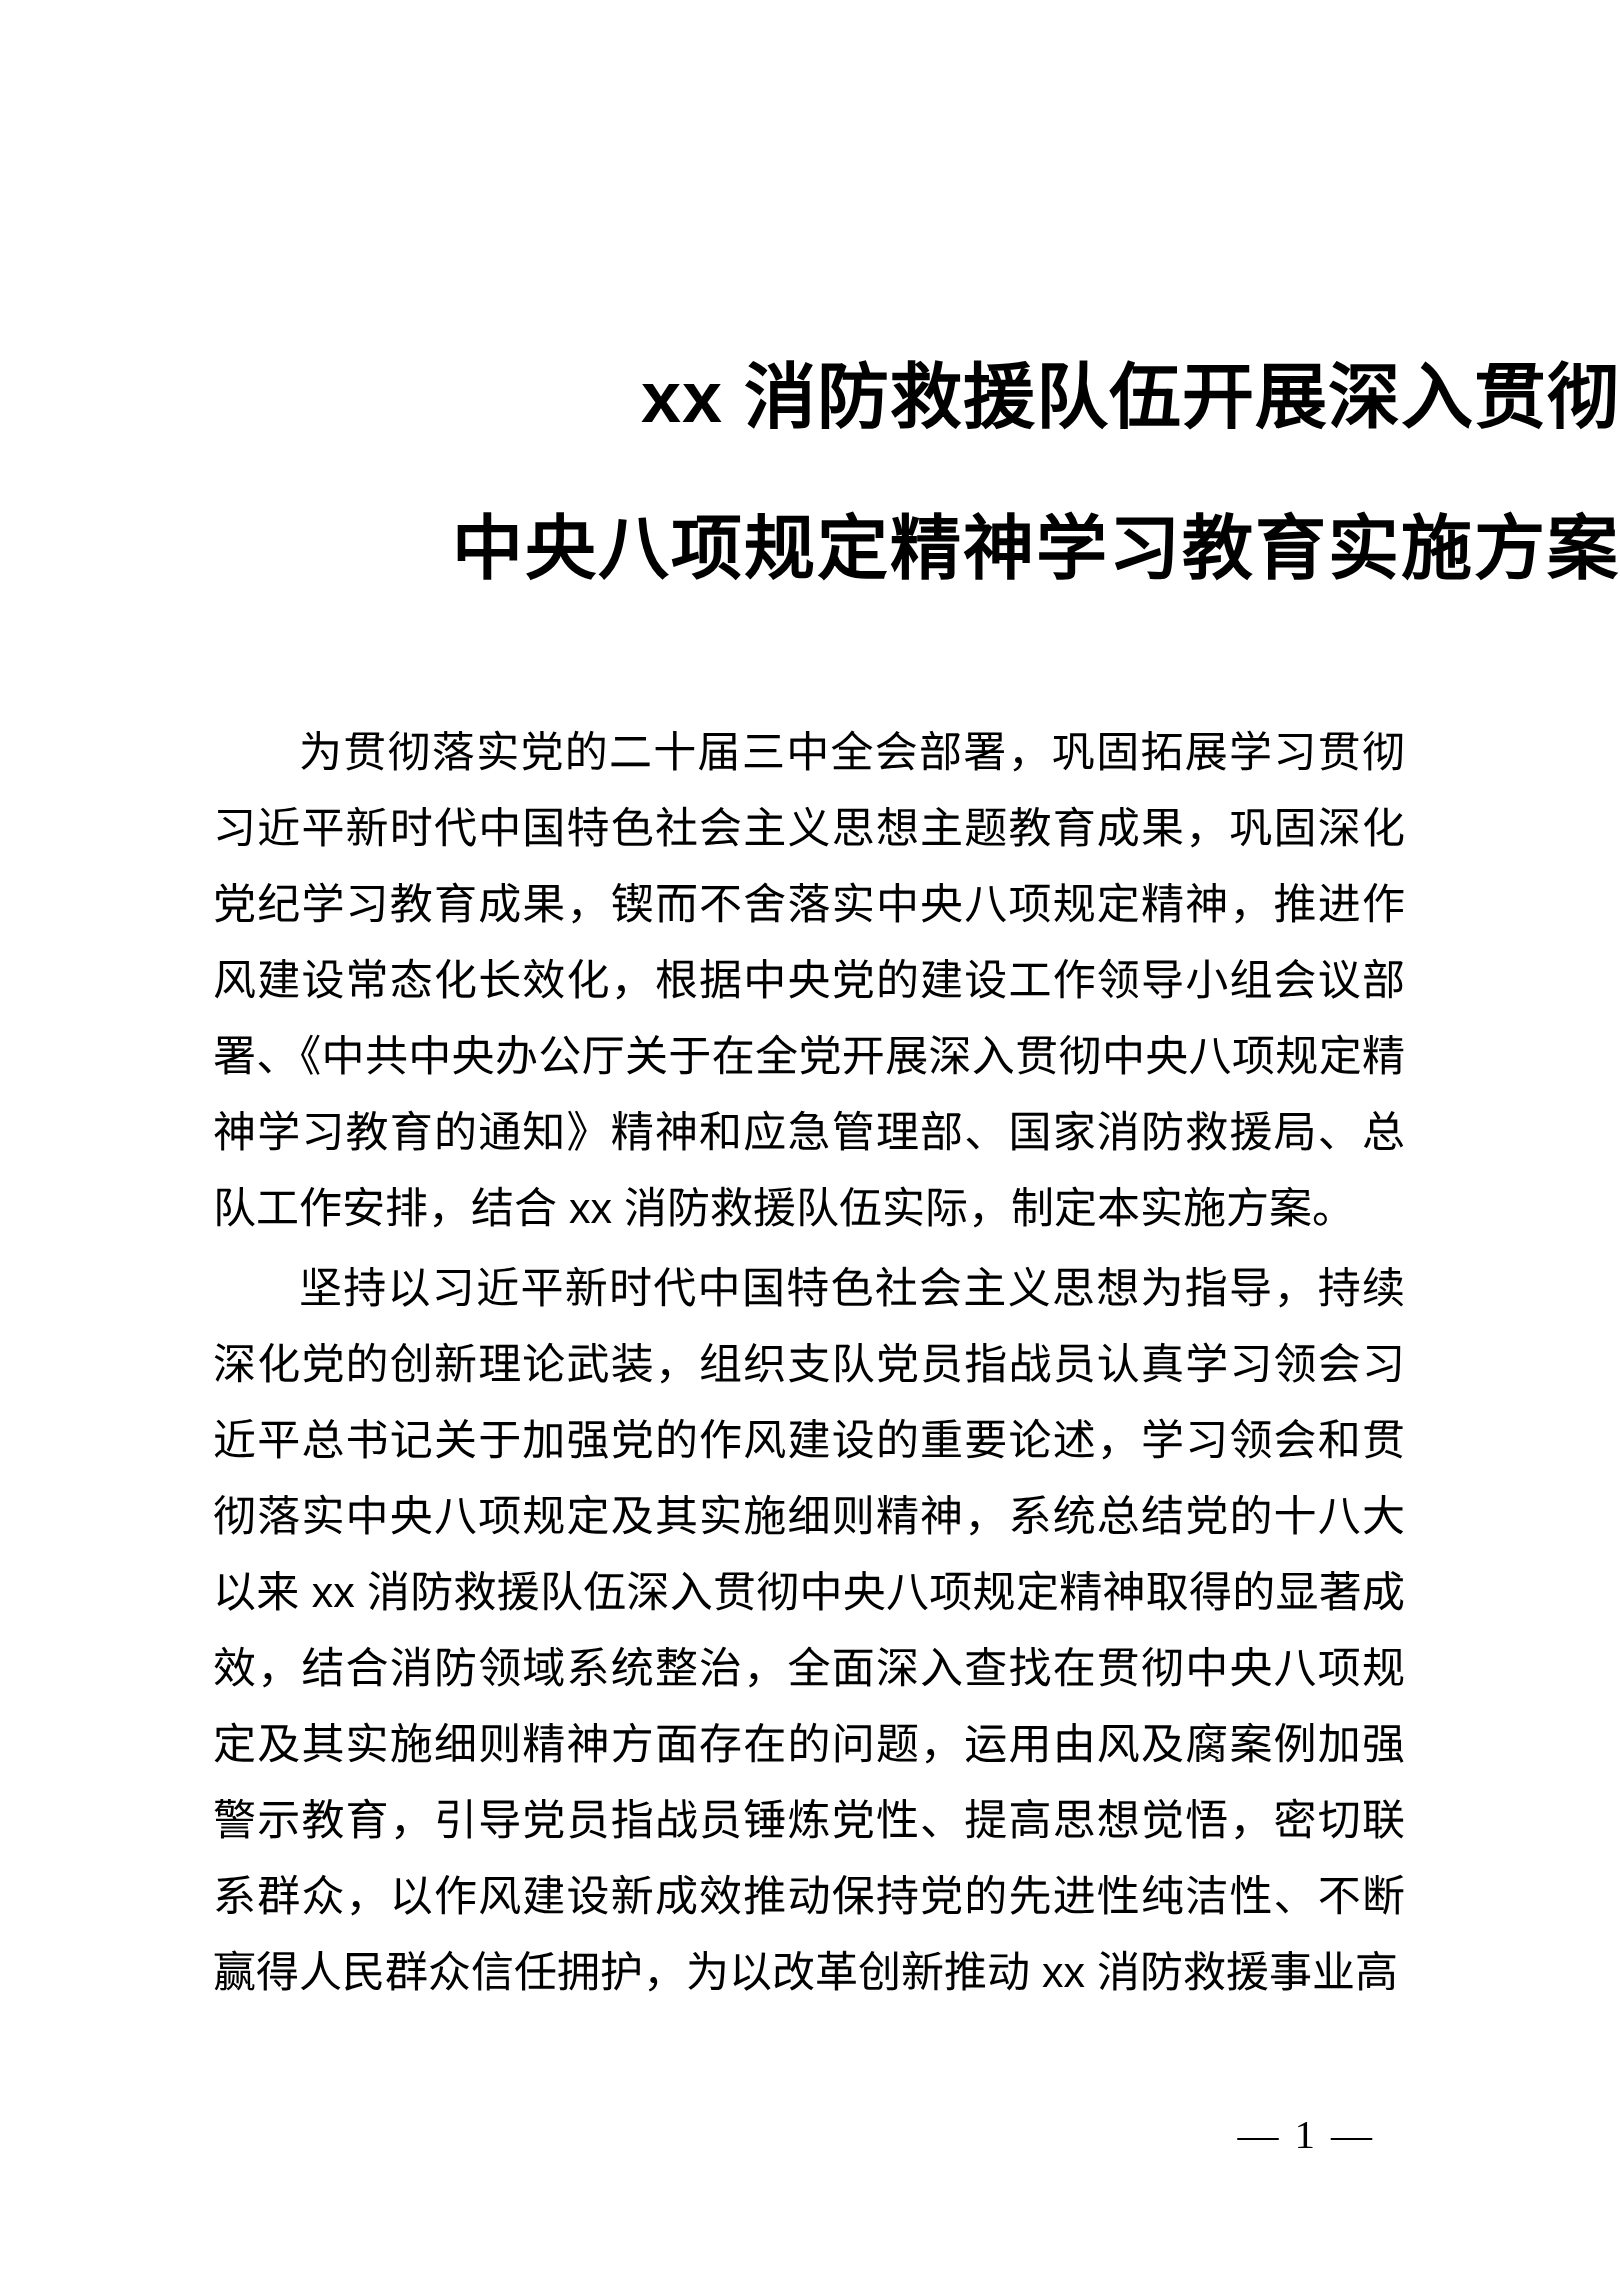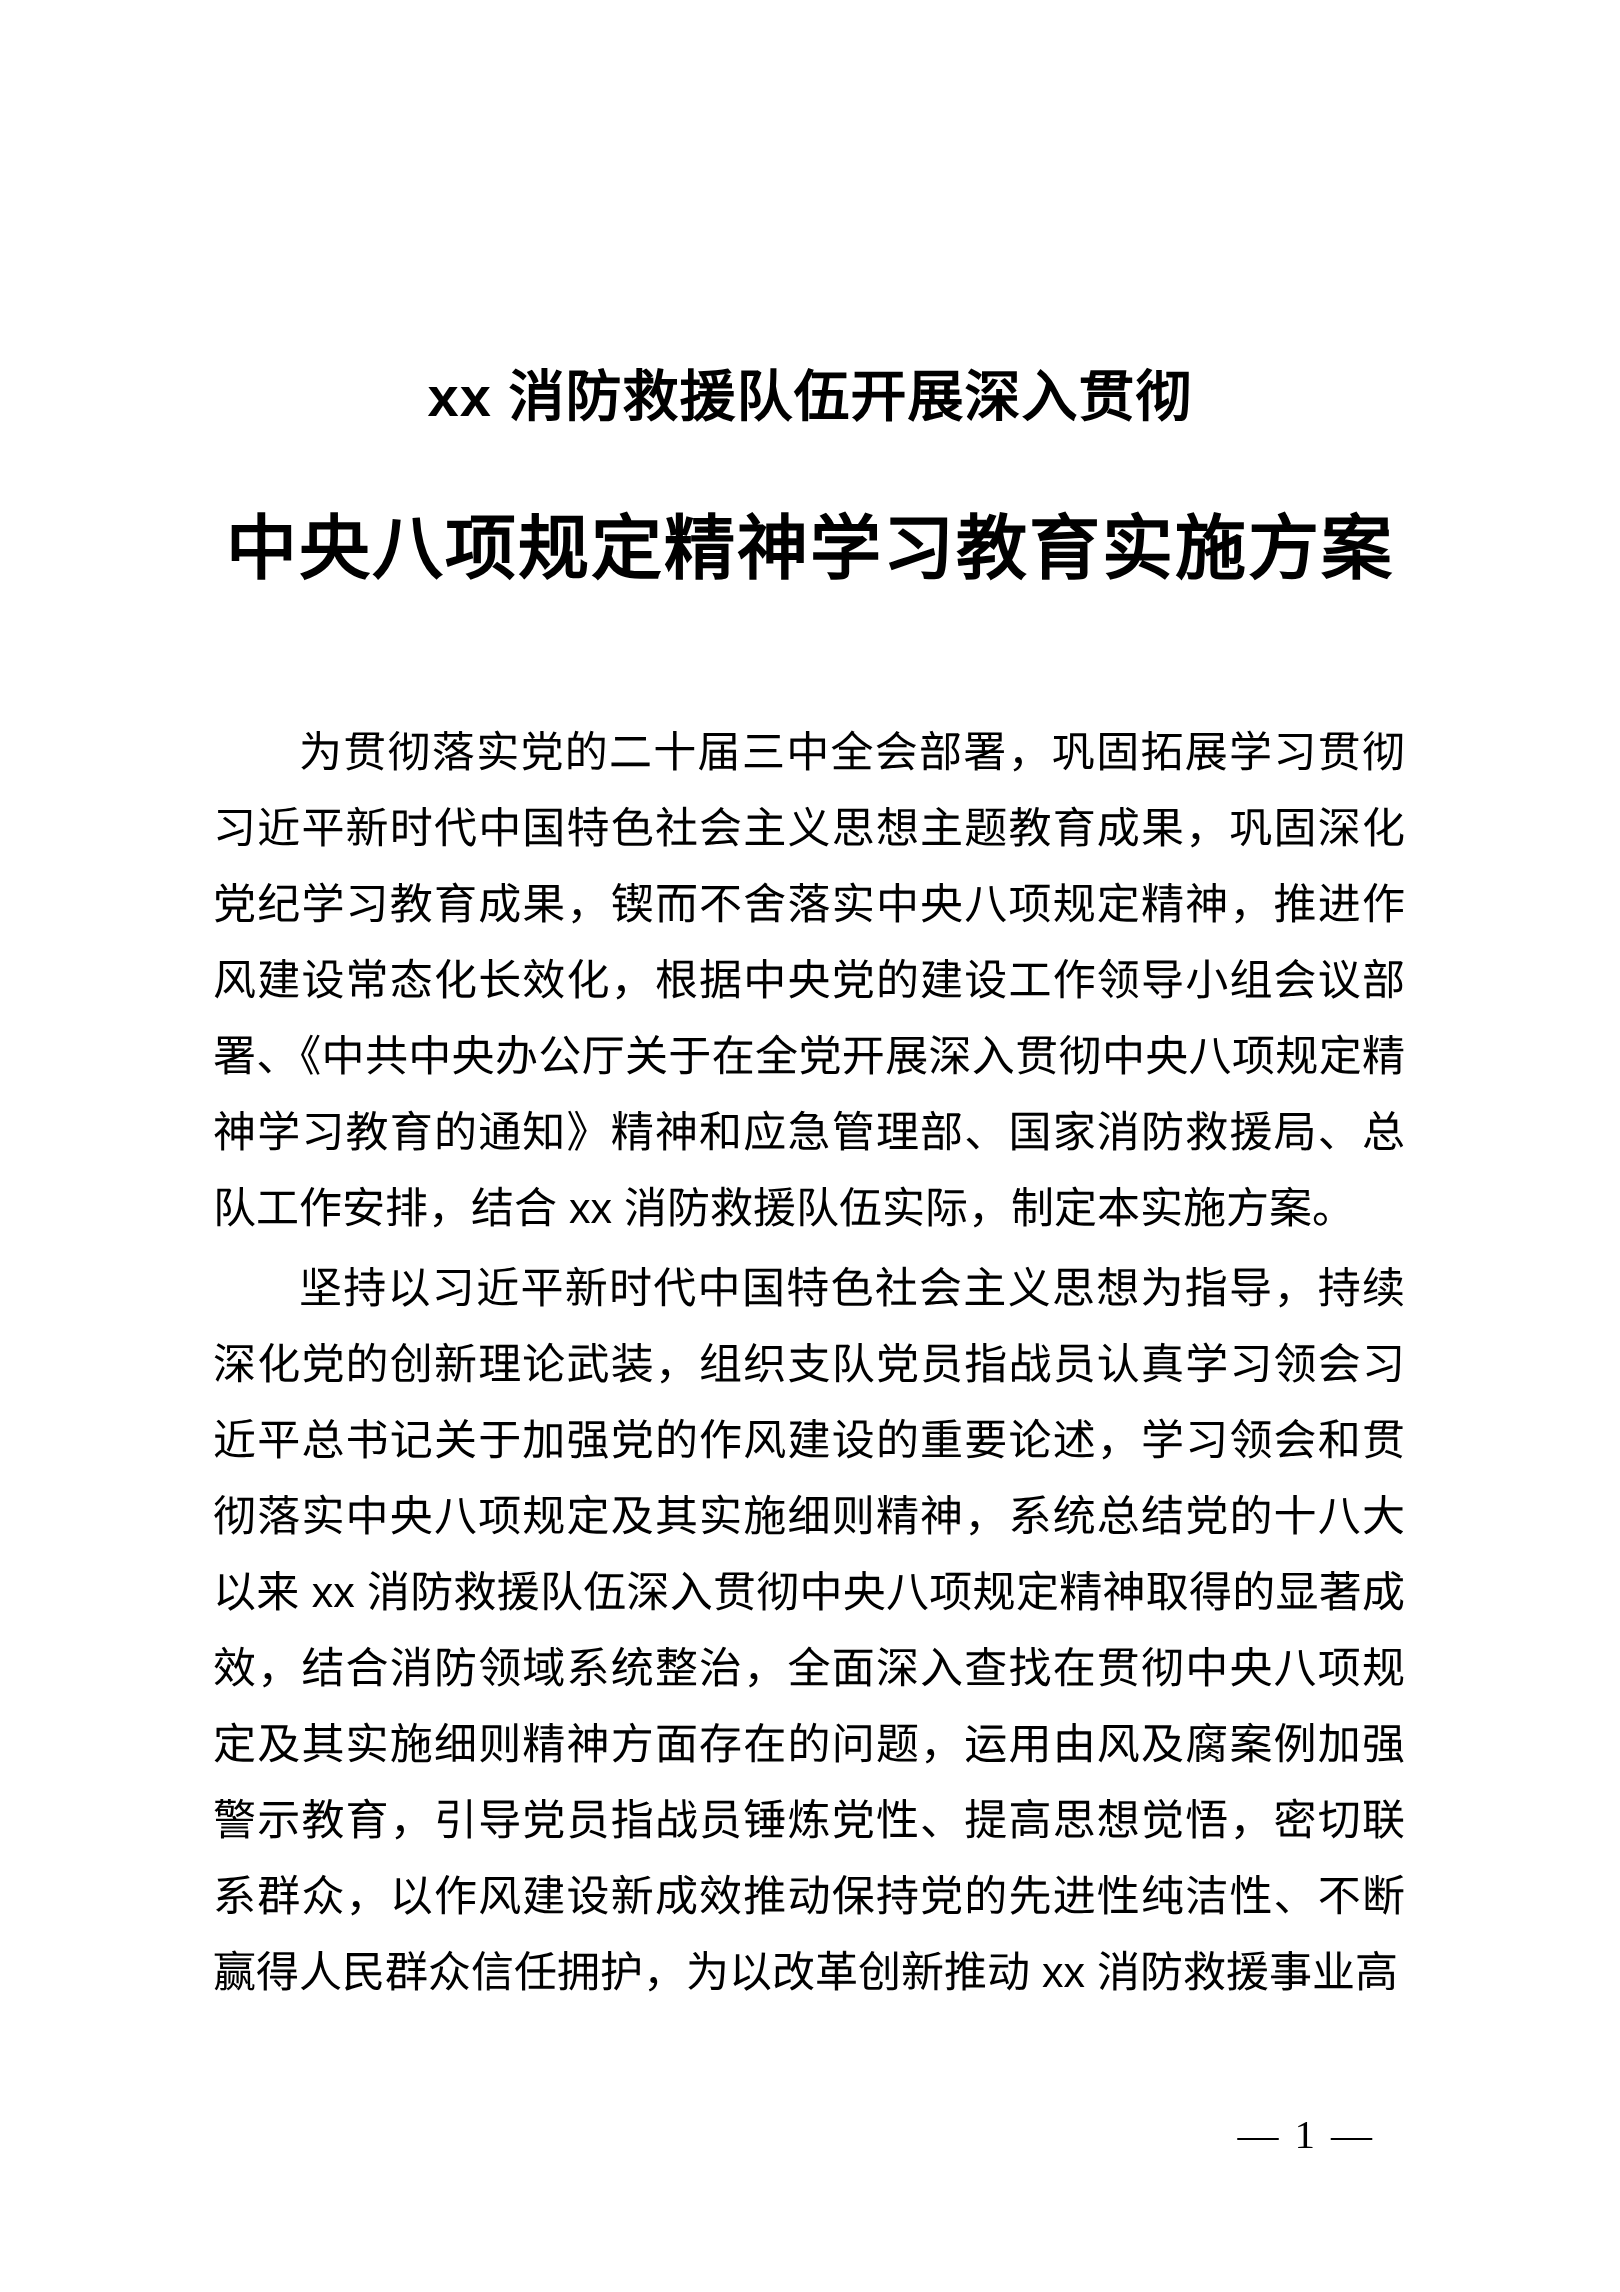--- a/index.html
+++ b/index.html
@@ -19,31 +19,33 @@
   }
   .doc-title {
     position: absolute;
     top: 348px;
     left: 0;
     width: 100%;
     text-align: center;
     font-weight: 700;
   }
   .title-line-1 {
-    font-size: 56px;
+    font-size: 72px;
     line-height: 98px;
     letter-spacing: 1px;
     white-space: nowrap;
+    text-align: right;
   }
   .title-line-2 {
     font-size: 71px;
     line-height: 108px;
     margin-top: 49px;
     letter-spacing: 2px;
     white-space: nowrap;
+    text-align: right;
   }
   .doc-body {
     position: absolute;
     top: 710px;
     left: 209px;
     width: 1200px;
     font-size: 43px;
     line-height: 76px;
     text-align: justify;
     text-justify: inter-ideograph;

